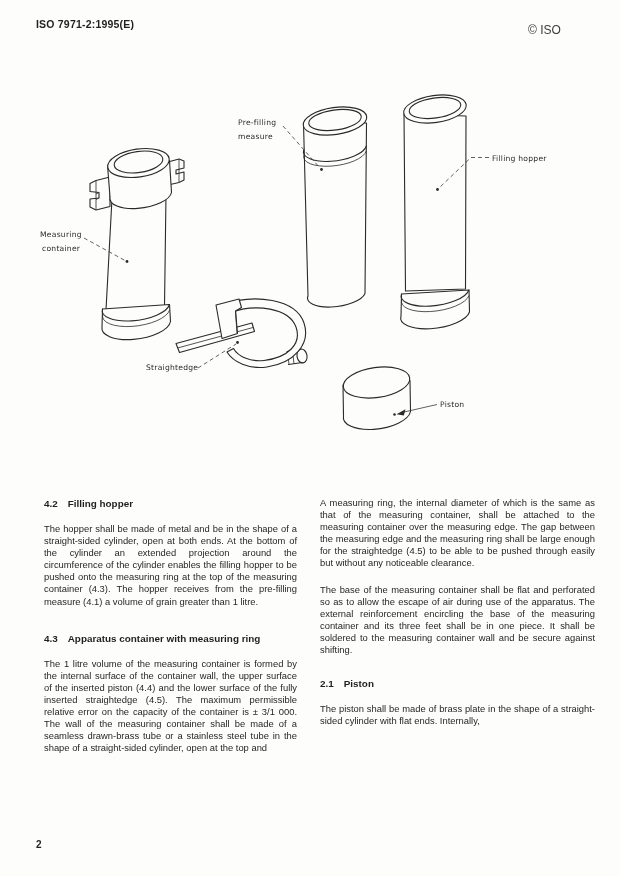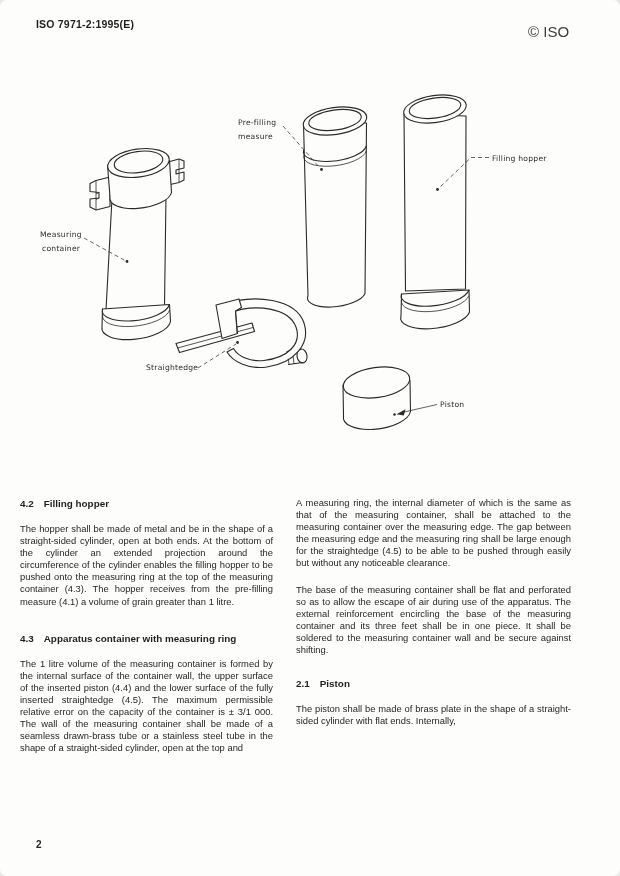--- a/index.html
+++ b/index.html
@@ -4,44 +4,43 @@
 <style>
   html,body{margin:0;padding:0;background:#e8e8e8;}
   .page{
     position:relative;
     width:620px;height:876px;
     margin:0 auto;
     background:#fdfdfb;
     font-family:"Liberation Sans", sans-serif;
     color:#1f1f1f;
     overflow:hidden;
-    border-radius:7px;
   }
   .hdr-left{
     position:absolute;left:36px;top:18px;
     font-size:10.5px;font-weight:bold;letter-spacing:.2px;
   }
   .hdr-right{
     position:absolute;left:528px;top:23px;
-    font-size:15px;color:#3c3c3c;
+    font-size:12px;color:#3c3c3c;
   }
   .figure-svg{
     position:absolute;left:0;top:0;width:620px;height:470px;
   }
   .fig-label{
     font-family:"DejaVu Sans", sans-serif;
     font-size:7.6px;fill:#2a2a2a;letter-spacing:.25px;
   }
   .caption{
     position:absolute;left:30px;top:450px;width:558px;
     font-size:9.7px;font-weight:bold;text-align:center;
     letter-spacing:.1px;
   }
   .columns{
-    position:absolute;left:20px;top:497px;width:551px;
+    position:absolute;left:44px;top:497px;width:551px;
     display:flex;gap:23px;
   }
   .col-left{width:253px;}
   .col-right{width:275px;}
   .sec-heading{
     font-size:9.9px;font-weight:bold;line-height:13px;
     margin:0 0 13px 0;
   }
   .sec-heading .sec-num{margin-right:10px;}
   .para{

